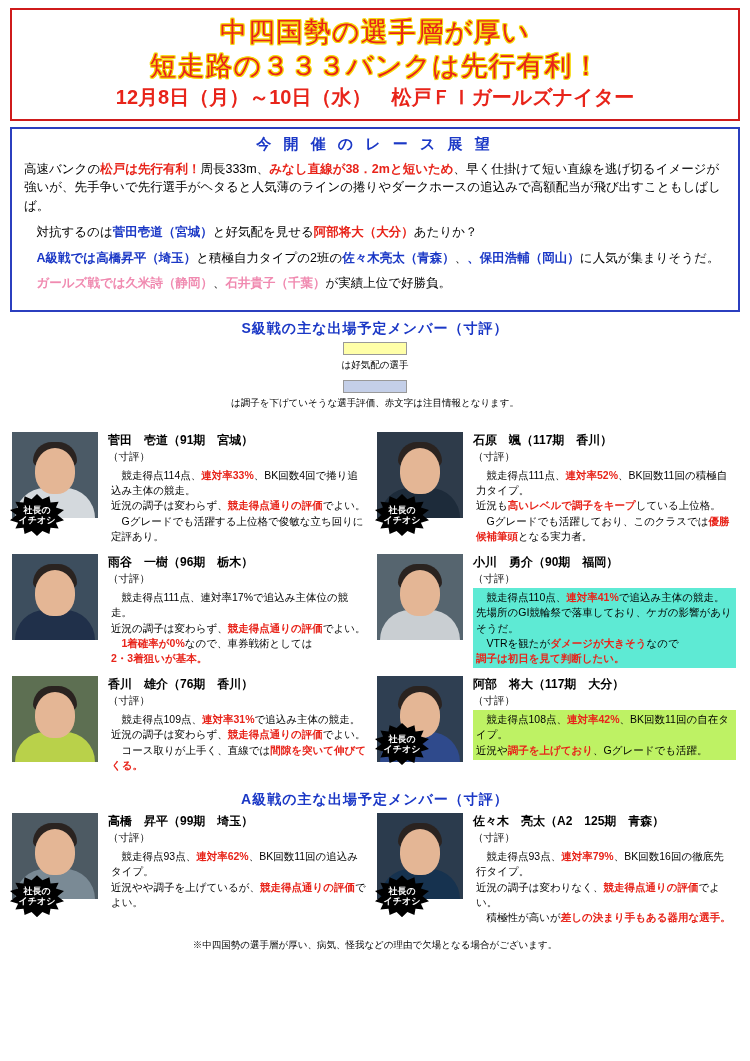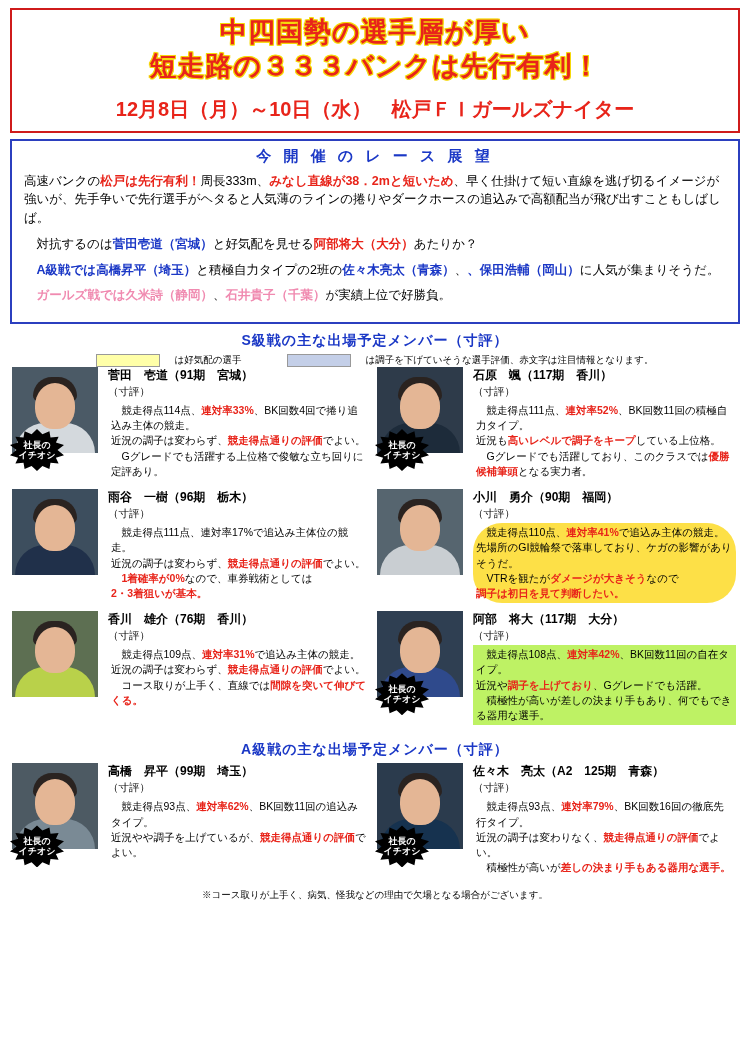--- a/index.html
+++ b/index.html
@@ -16,31 +16,31 @@
   .page { width:750px; height:1061px; padding:8px 10px 0 10px; position:relative; }
 
   
   .header-box {
     border:2px solid #cf1b1b;
     padding:6px 4px 8px 4px;
     text-align:center;
     background:#ffffff;
   }
   .h-line1, .h-line2 {
-    font-weight:bold;
+    font-weight:normal;
     font-size:27px;
     color:#e8241a;
     letter-spacing:1px;
     line-height:1.25;
     text-shadow:
        1px 0 0 #f5d90a, -1px 0 0 #f5d90a, 0 1px 0 #f5d90a, 0 -1px 0 #f5d90a,
        1px 1px 0 #f5d90a, -1px -1px 0 #f5d90a, 1px -1px 0 #f5d90a, -1px 1px 0 #f5d90a;
   }
   .h-sub {
-    margin-top:12px;
+    margin-top:0;
     font-weight:bold;
     font-size:20px;
     color:#e8241a;
     letter-spacing:0px;
   }
 
   
   .outlook-box {
     border:2px solid #2b3fbf;
     margin-top:6px;
@@ -73,23 +73,24 @@
     font-size:14px;
     margin:8px 0 4px 0;
     letter-spacing:1px;
   }
 
   
   .legend {
     display:flex;
     justify-content:center;
     align-items:center;
-    gap:14px;
+    gap:4px;
     font-size:9.5px;
-    margin-bottom:0;
+    margin-bottom:22px;
+    flex-direction:column;
   }
   .legend .sw { width:64px; height:13px; border:1px solid #999; display:inline-block; }
   .legend .sw.y { background:#ffffa8; }
   .legend .sw.b { background:#c4cfe8; }
   .legend .sp { width:18px; display:inline-block; }
 
   
   .grid { display:flex; flex-wrap:wrap; }
   .cell { width:50%; display:flex; padding:0 4px 8px 2px; }
   .photo-wrap { position:relative; width:92px; flex:0 0 92px; }
@@ -136,21 +137,21 @@
   .info { flex:1; padding-left:4px; }
   .rider-name { font-size:12px; font-weight:bold; margin-bottom:1px; }
   .sunpyo { font-size:10.5px; margin-bottom:2px; }
   .comment {
     font-size:10.5px;
     line-height:1.45;
     padding:2px 3px;
   }
   .comment.none { background:transparent; }
   .comment.y { background:#bef264; }
-  .comment.b { background:#fde047;border-radius:29px; }
+  .comment.b { background:#5eead4; }
   .comment p { margin:0; }
   .ind { text-indent:1em; }
 
   .footnote {
     text-align:center;
     font-size:9.5px;
     margin-top:4px;
   }
 </style>
 </head>
@@ -310,21 +311,20 @@
           <div class="badge">
             <span>社長の<br>イチオシ</span>
           </div>
         </div>
         <div class="info">
           <div class="rider-name">阿部　将大（117期　大分）</div>
           <div class="sunpyo">（寸評）</div>
           <div class="comment y">
             <p class="ind"><span>競走得点108点、</span><span class="red">連対率42%</span><span>、BK回数11回の自在タイプ。</span></p>
             <p><span>近況や</span><span class="red">調子を上げており</span><span>、Gグレードでも活躍。</span></p>
-            <p class="ind"><span>積極性が高いが差しの決まり手もあり、何でもできる器用な選手。</span></p>
           </div>
         </div>
       </div>
     </div>
 
   <div class="sec-title">A級戦の主な出場予定メンバー（寸評）</div>
   <div class="grid" id="a-grid">
       <div class="cell">
         <div class="photo-wrap">
           <div class="photo">
@@ -363,14 +363,14 @@
           <div class="sunpyo">（寸評）</div>
           <div class="comment none">
             <p class="ind"><span>競走得点93点、</span><span class="red">連対率79%</span><span>、BK回数16回の徹底先行タイプ。</span></p>
             <p><span>近況の調子は変わりなく、</span><span class="red">競走得点通りの評価</span><span>でよい。</span></p>
             <p class="ind"><span>積極性が高いが</span><span class="red">差しの決まり手もある器用な選手。</span></p>
           </div>
         </div>
       </div>
     </div>
 
-  <div class="footnote">※コース取りが上手く、病気、怪我などの理由で欠場となる場合がございます。</div>
+  <div class="footnote">※中四国勢の選手層が厚い、病気、怪我などの理由で欠場となる場合がございます。</div>
 </div>
 
 </body></html>

